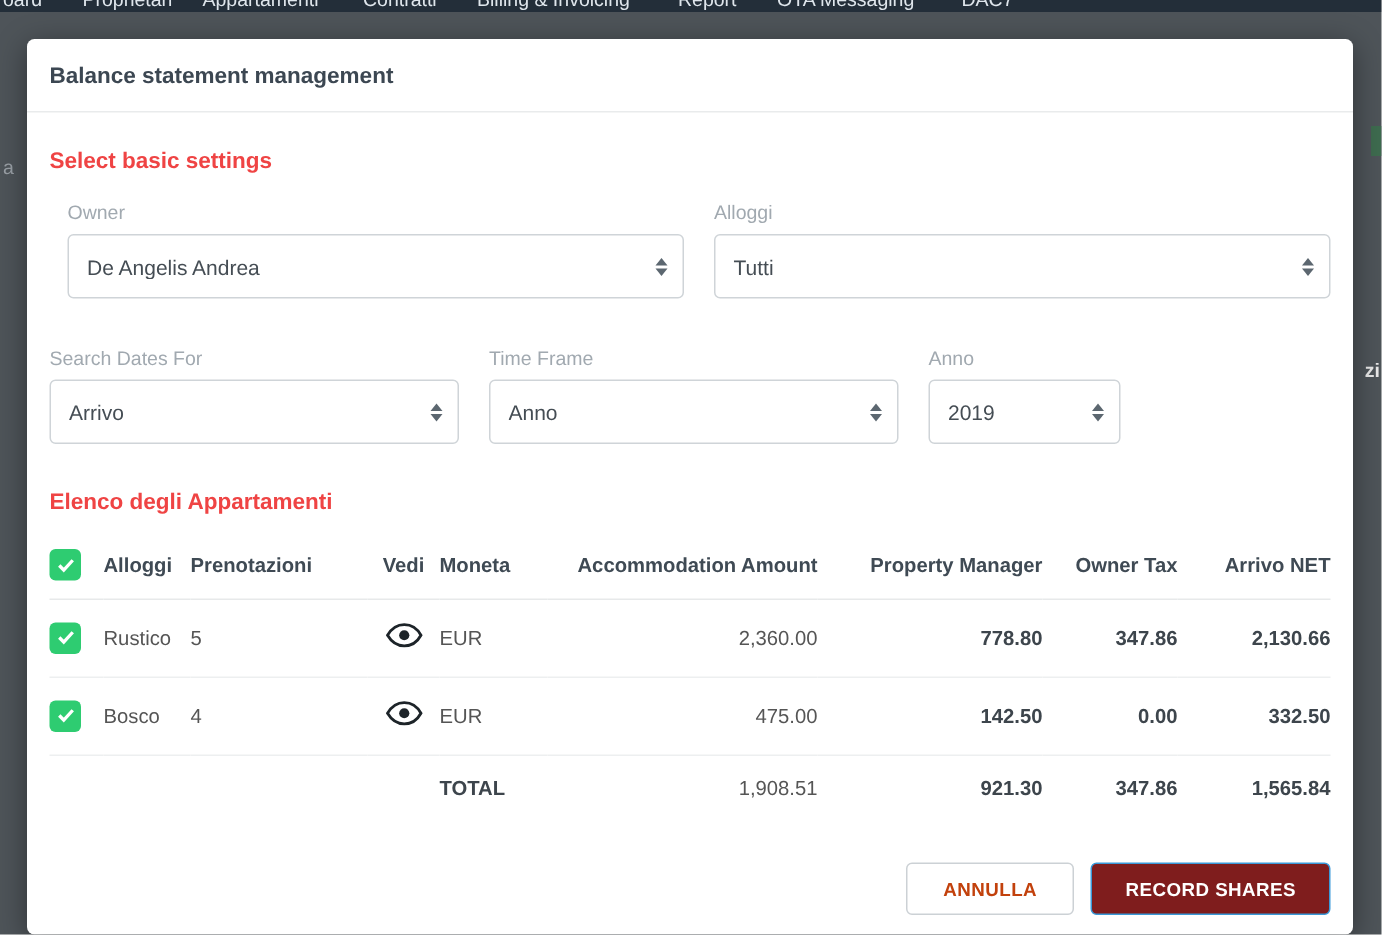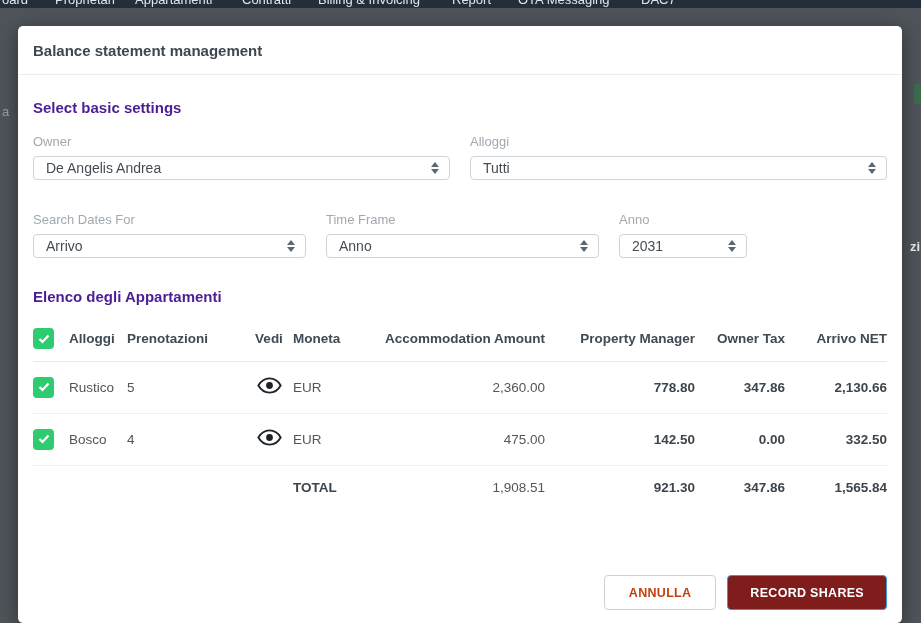--- a/index.html
+++ b/index.html
@@ -32,29 +32,29 @@
     box-shadow: 0 4px 20px rgba(0,0,0,.4);
     display: flex; flex-direction: column;
   }
   .modal-header {
     padding: 16px 15px 15px 15px;
     border-bottom: 1px solid #e9ebec;
   }
   .modal-title { font-size: 15px; font-weight: bold; color: #3c4752; }
 
   .modal-body { flex: 1; padding: 12px 15px 0 15px; position: relative; }
-  .section-heading { font-size: 15px; font-weight: bold; color: #4c1d95; margin: 12px 0 0 0; }
+  .section-heading { font-size: 15px; font-weight: bold; color: #ef4444; margin: 12px 0 0 0; }
 
   .form-row { display: flex; gap: 20px; }
-  .form-row.first { margin-top: 18px; }
+  .form-row.first { margin-top: 18px; margin-left: 12px; }
   .form-row.second { margin-top: 32px; }
   .field { display: flex; flex-direction: column; }
   .field label { font-size: 13px; color: #a1a9b0; margin-bottom: 7px; }
   .select {
-    height: 24px; background: #fff; border: 1px solid #cfd4d8; border-radius: 4px;
+    height: 43px; background: #fff; border: 1px solid #cfd4d8; border-radius: 4px;
     display: flex; align-items: center; padding: 0 10px 0 12px;
     font-size: 14px; color: #454d54; cursor: pointer;
   }
   .select .val { flex: 1; white-space: nowrap; overflow: hidden; }
   .stepper { display: flex; flex-direction: column; align-items: center; gap: 2px; margin-left: 8px; }
   .tri-up { width: 0; height: 0; border-left: 4px solid transparent; border-right: 4px solid transparent; border-bottom: 5px solid #5c6770; }
   .tri-down { width: 0; height: 0; border-left: 4px solid transparent; border-right: 4px solid transparent; border-top: 5px solid #5c6770; }
 
   .w-owner   { width: 417px; }
   .w-alloggi { width: 417px; }
@@ -165,21 +165,21 @@
           <span class="val">Anno</span>
           <span class="stepper">
               <i class="tri-up"></i>
               <i class="tri-down"></i>
             </span>
         </div>
       </div>
       <div class="field w-anno">
         <label>Anno</label>
         <div class="select">
-          <span class="val">2031</span>
+          <span class="val">2019</span>
           <span class="stepper">
               <i class="tri-up"></i>
               <i class="tri-down"></i>
             </span>
         </div>
       </div>
     </div>
 
     <div class="section-heading list-heading">Elenco degli Appartamenti</div>
 

